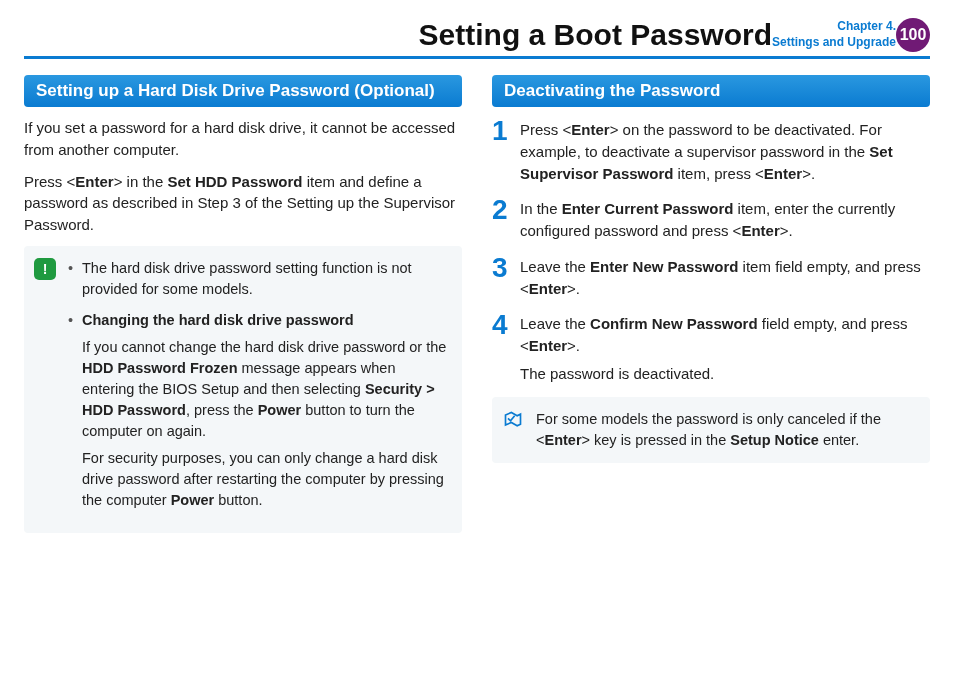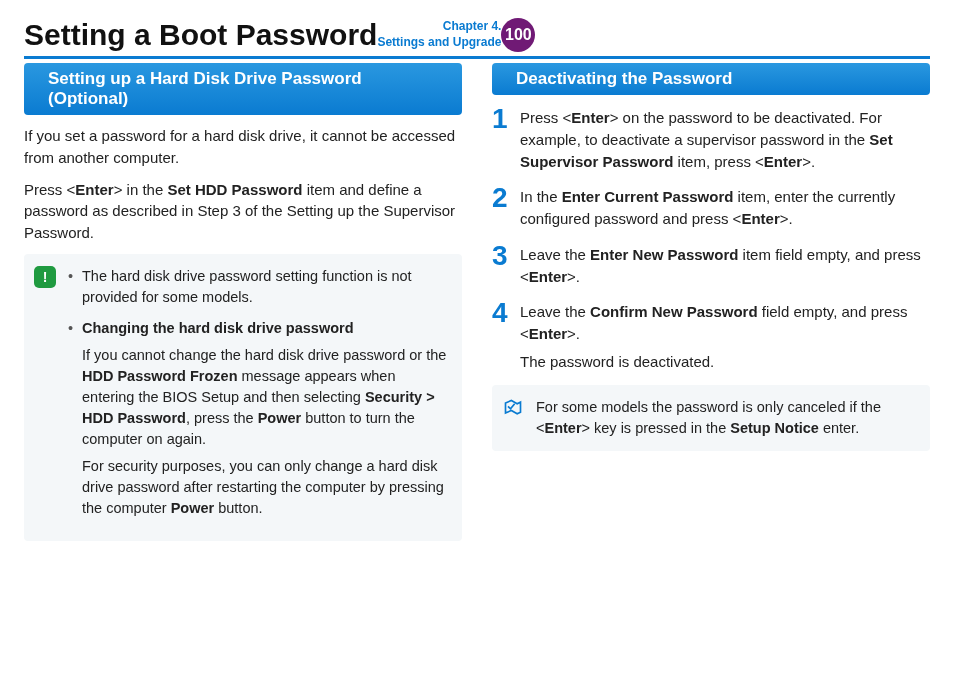--- a/index.html
+++ b/index.html
@@ -9,25 +9,25 @@
     width: 954px;
     height: 677px;
     overflow: hidden;
     color: #222;
   }
   .page {
     padding: 18px 24px 0 24px;
   }
   .header {
     display: flex;
-    justify-content: flex-start;
+    justify-content: flex-end;
     align-items: flex-start;
     border-bottom: 3px solid #0a7bd1;
     padding-bottom: 4px;
-    margin-bottom: 4px;
+    margin-bottom: 16px;
   }
   .title {
     font-size: 30px;
     font-weight: 700;
     color: #111;
   }
   .chapter-block {
     display: flex;
     align-items: center;
     gap: 0;
@@ -56,21 +56,21 @@
     gap: 30px;
   }
   .col {
     flex: 1 1 50%;
   }
   .section-head {
     background: linear-gradient(#2a98e0, #0a7bd1);
     color: #fff;
     font-weight: 700;
     font-size: 17px;
-    padding: 6px 24px;
+    padding: 6px 12px;
     border-radius: 4px;
     margin-bottom: 10px;
   }
   .body-text {
     font-size: 15px;
     line-height: 1.45;
     margin-bottom: 10px;
   }
   b { font-weight: 700; }
   .note-box {

